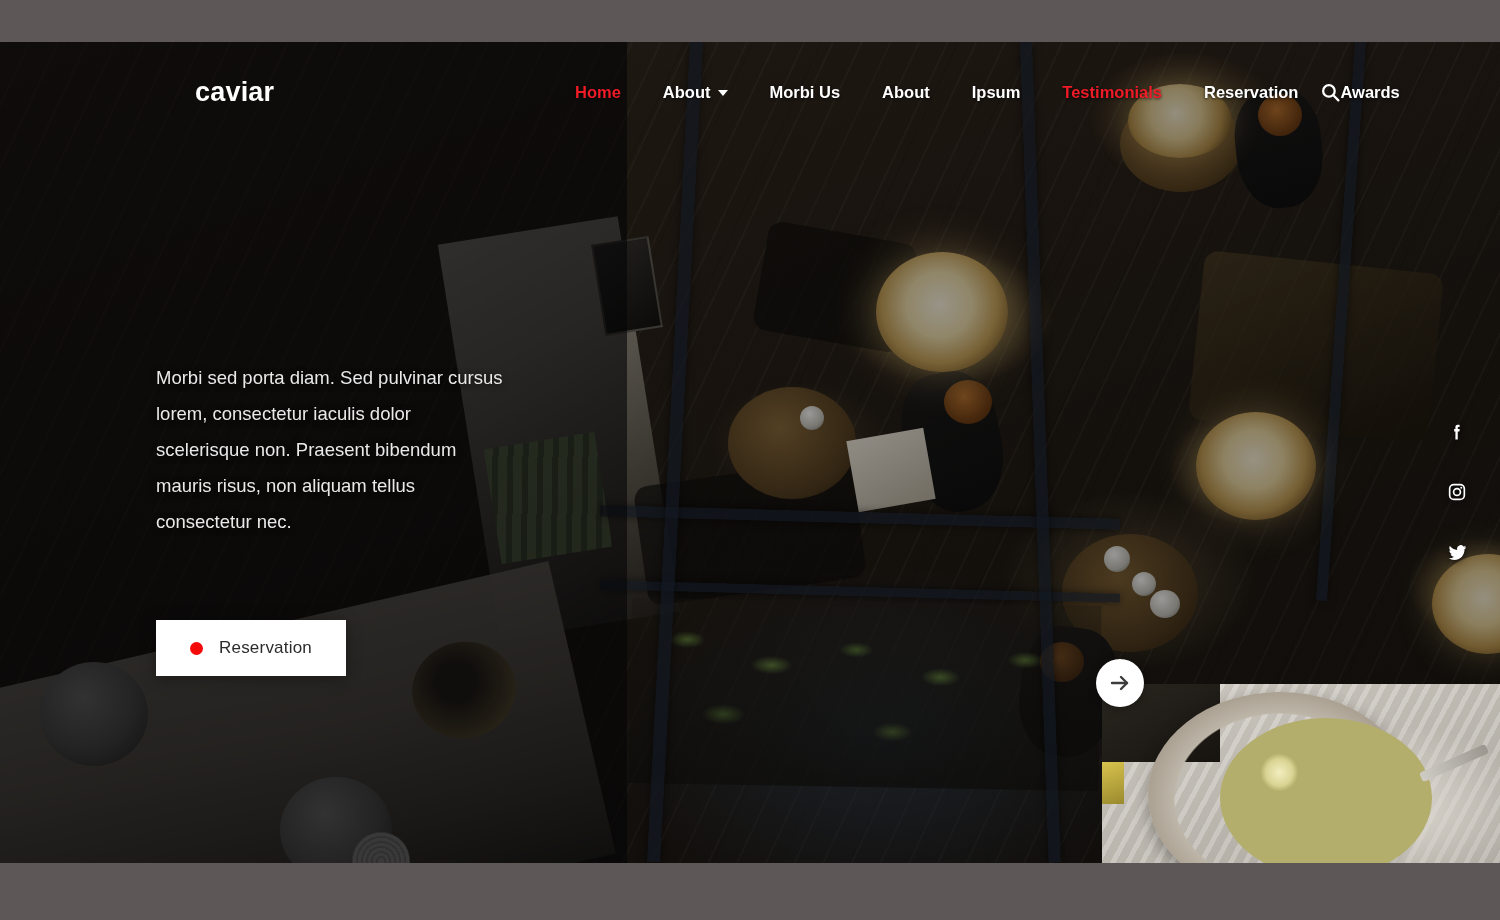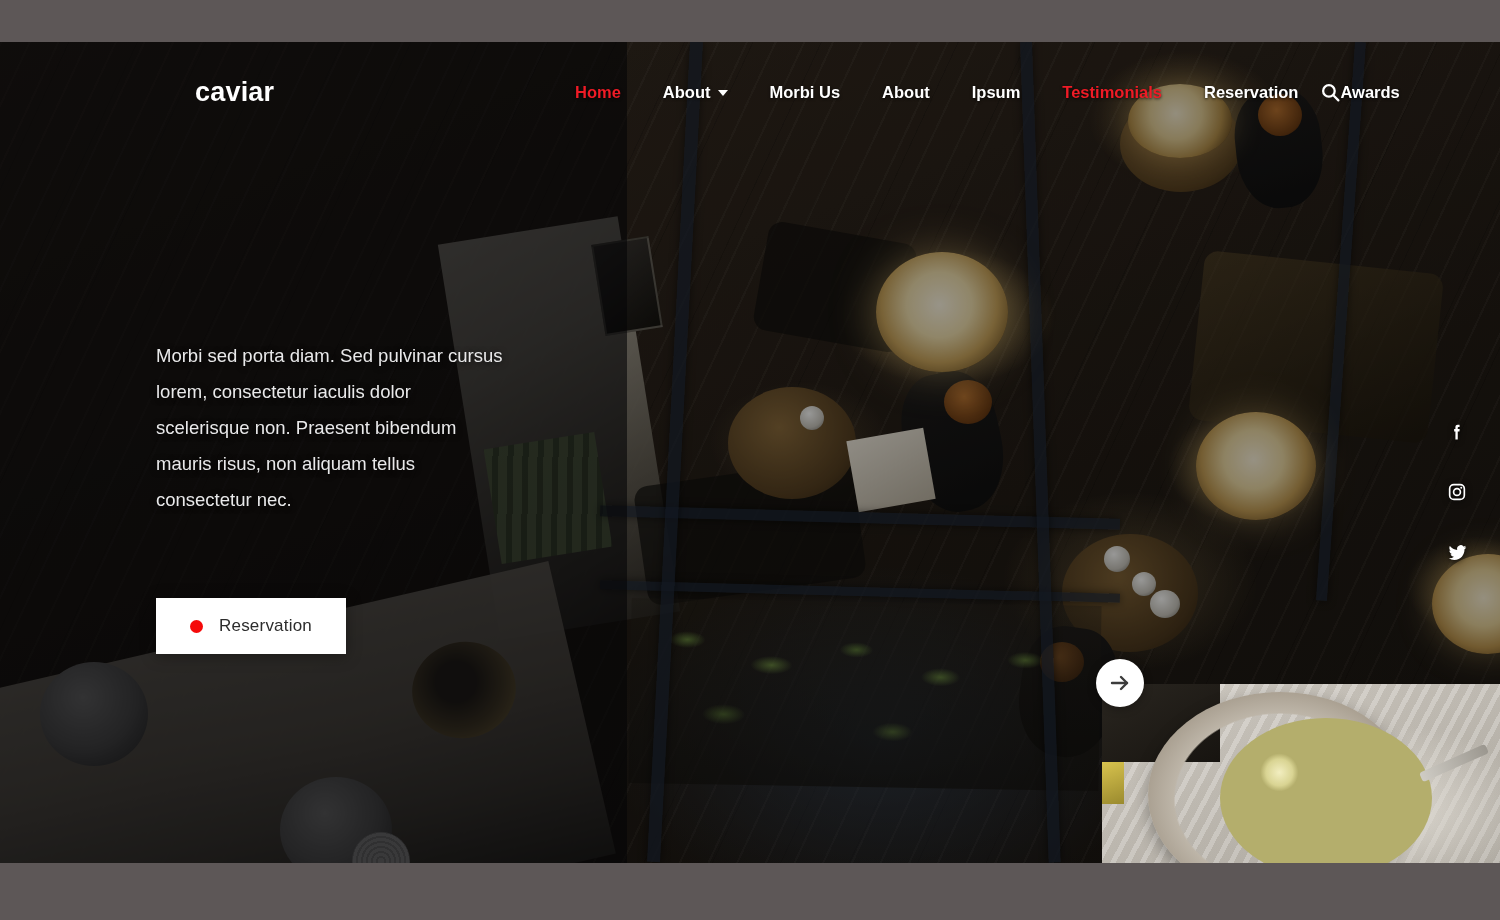--- a/index.html
+++ b/index.html
@@ -233,21 +233,21 @@
   
   .hero-content {
     position:absolute; left:156px; top:272px; width:520px; z-index:30;
   }
   .hero-title {
     color:#ffffff; font-size:62px; font-weight:bold;
     line-height:1.06; letter-spacing:-.5px;
     text-shadow:0 2px 12px rgba(0,0,0,.6);
   }
   .hero-text {
-    margin-top:24px;
+    margin-top:46px;
     color:#e9e9ea; font-size:18.5px; line-height:1.95;
     max-width:350px;
     text-shadow:0 1px 6px rgba(0,0,0,.7);
   }
   .reserve-btn {
     margin-top:80px;
     width:190px; height:56px;
     background:#ffffff;
     display:flex; align-items:center; justify-content:center; gap:16px;
     cursor:pointer;

